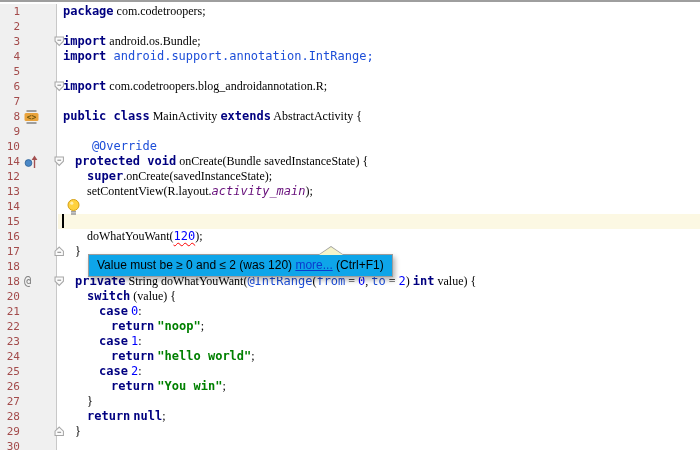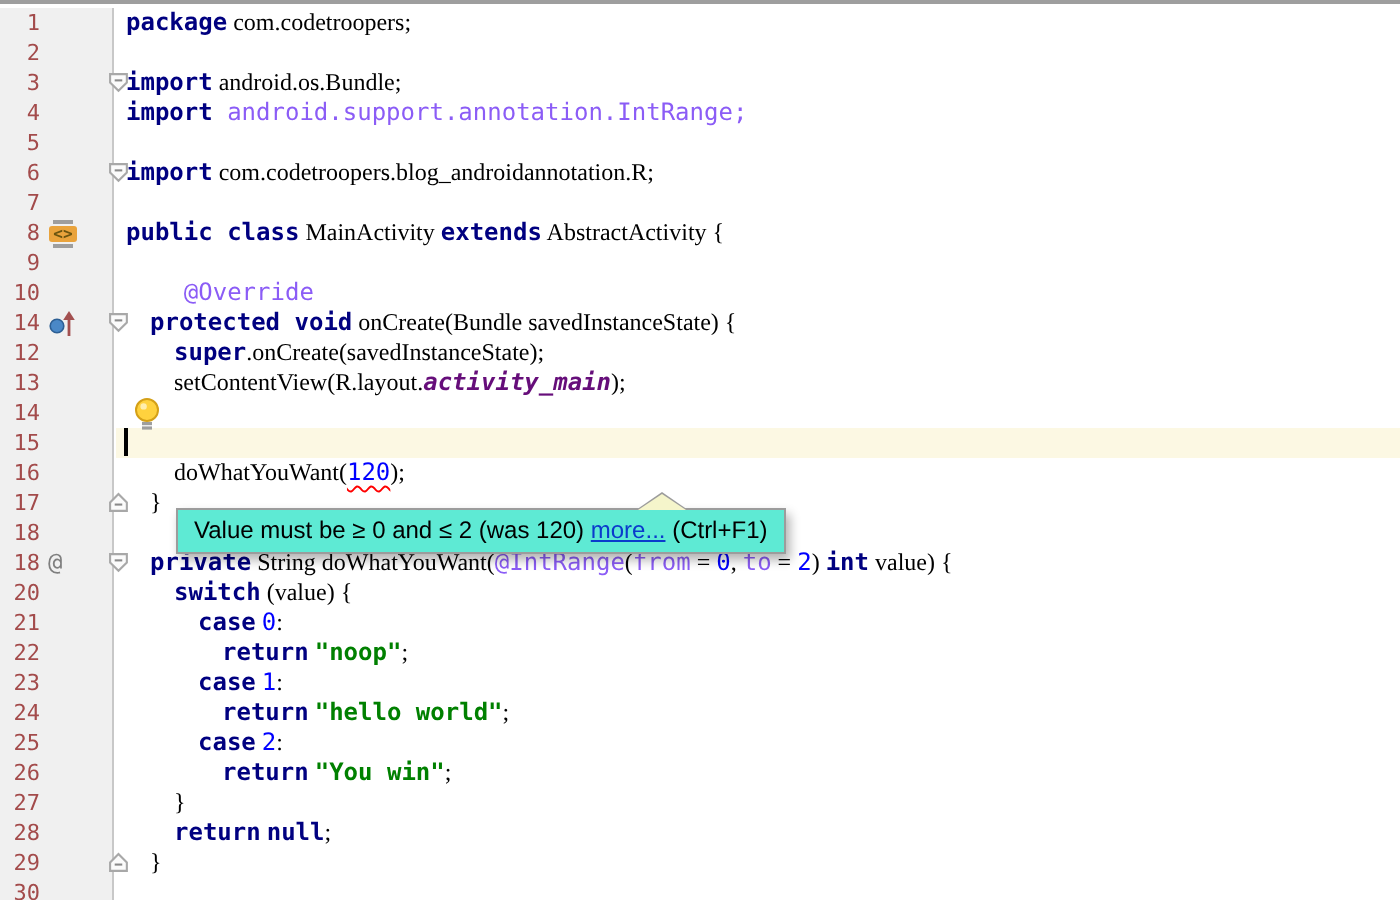--- a/index.html
+++ b/index.html
@@ -11,30 +11,30 @@
   .gutter-row{height:15px;line-height:15px;position:relative;}
   .gutter-num{display:inline-block;width:18px;margin-left:2px;text-align:right;color:#a34b4b;
           font-size:11px;vertical-align:top;}
   .gutter-ic{position:absolute;left:24px;top:0;height:15px;display:flex;align-items:center;}
   .code{position:absolute;left:58px;top:2px;right:0;bottom:0;}
   .caret-row{position:absolute;left:0;right:0;height:15px;background:#fcf8e3;z-index:0;}
   .lines{position:relative;z-index:1;}
   .line{height:15px;line-height:15px;white-space:pre;padding-left:5px;}
   .tok-k{color:#000080;font-weight:bold;}
   .tok-t{color:#000000;font-family:Liberation Serif, serif;}
-  .tok-a{color:#8b5cf6;margin-top:40px;}
+  .tok-a{color:#1d4ed8;margin-top:40px;}
   .tok-n{color:#0000ff;}
   .tok-s{color:#008000;font-weight:bold;}
-  .tok-f{color:#660e7a;font-weight:bold;font-style:italic;}
+  .tok-f{color:#660e7a;font-weight:normal;font-style:italic;}
   .tok-e{color:#0000ff;text-decoration:underline;text-decoration-style:wavy;
          text-decoration-color:#ff0000;text-decoration-thickness:1px;text-underline-offset:2px;}
   .fold-marker{position:absolute;left:54px;z-index:2;}
   .caret{position:absolute;width:2px;height:14px;background:#000;z-index:3;}
   .bulb{position:absolute;z-index:3;}
-  .tooltip{position:absolute;left:88px;top:252px;background:#5eead4;border:1px solid #9c9c9c;
+  .tooltip{position:absolute;left:88px;top:252px;background:#0ea5e9;border:1px solid #9c9c9c;
            padding:2px 8px 3px 8px;font-family:"Liberation Sans",sans-serif;font-size:12px;
            color:#000;box-shadow:2px 3px 5px rgba(0,0,0,0.3);z-index:10;white-space:nowrap;height:16px;line-height:16px;}
   .tooltip-link{color:#0b3bcc;text-decoration:underline;cursor:pointer;}
   .notch-outer{position:absolute;top:-9px;left:229px;width:0;height:0;
            border-left:13px solid transparent;border-right:13px solid transparent;border-bottom:9px solid #9c9c9c;}
   .notch-inner{position:absolute;top:-8px;left:230px;width:0;height:0;
            border-left:12px solid transparent;border-right:12px solid transparent;border-bottom:8px solid #f5f5cb;}
 </style>
 </head>
 <body>

